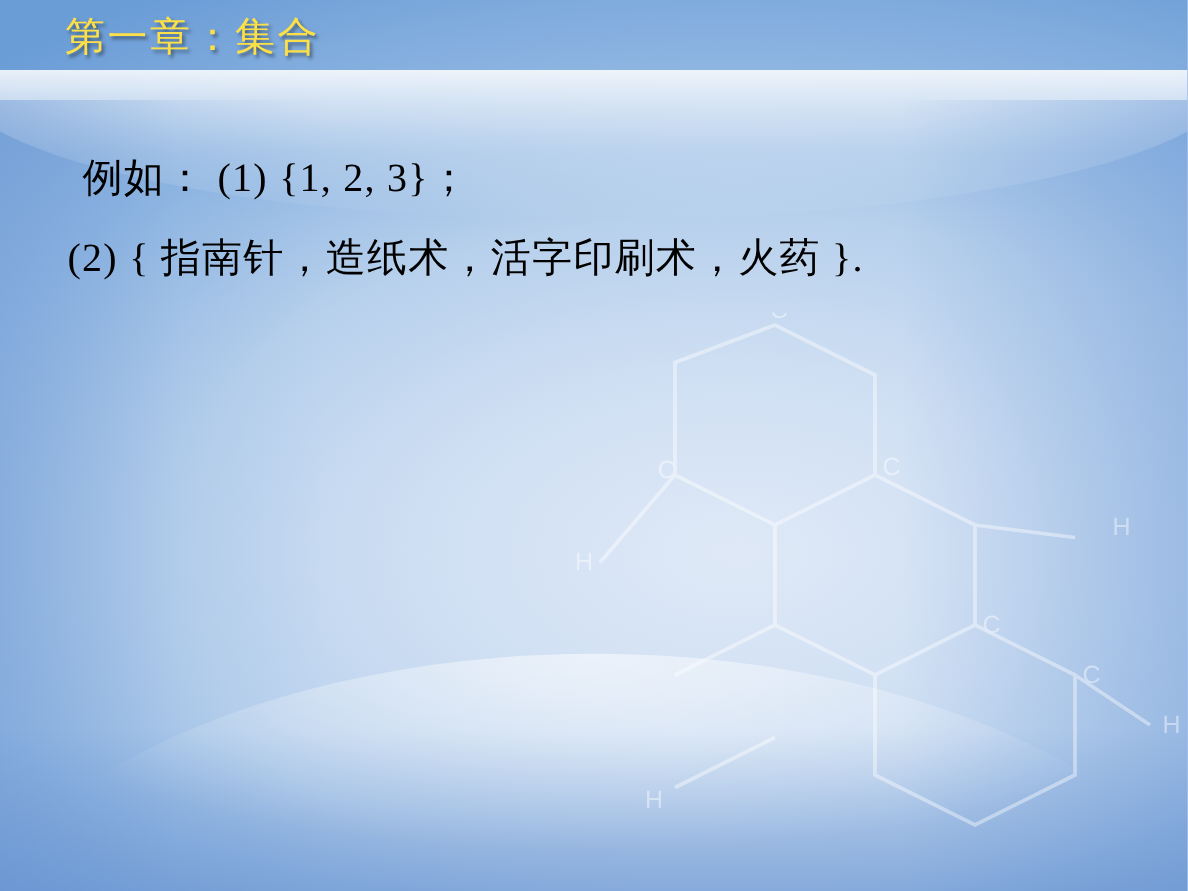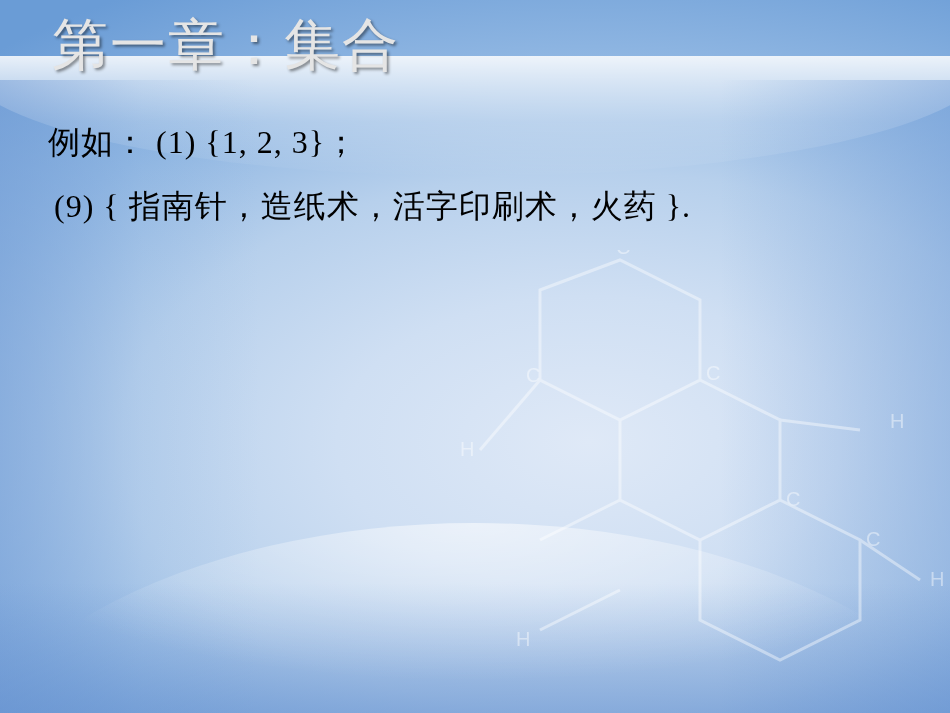--- a/index.html
+++ b/index.html
@@ -67,23 +67,23 @@
   .title-bar {
     position: absolute;
     left: 0; top: 0; right: 0;
     height: 86px;
   }
   .title-text {
     position: absolute;
     left: 52px;
     top: 8px;
     font-family: "Liberation Serif", serif;
-    font-size: 56px;
+    font-size: 32px;
     letter-spacing: 2px;
-    color: #e5e5e5;
+    color: #fde047;
     text-shadow: 2px 2px 3px rgba(0,0,0,0.45);
     white-space: nowrap;
   }
 
   
   .body {
     position: absolute;
     left: 0; right: 0;
     top: 110px;
     padding: 0 38px 0 44px;
@@ -103,21 +103,21 @@
     margin: 16px 0 2px 0;
     text-indent: 3em;
     letter-spacing: 1px;
   }
   .example {
     font-size: 32px;
     line-height: 1.5;
     margin: 8px 0 0 0;
     letter-spacing: 1px;
   }
-  .example .lead { margin-left: 4px; }
+  .example .lead { margin-left: 22px; }
   .example-2 {
     font-size: 32px;
     line-height: 1.5;
     margin: 16px 0 0 0;
     letter-spacing: 1px;
     margin-left: 10px;
   }
   .nowrap { white-space: nowrap; margin-top: 36px; }
 </style>
 </head>
@@ -158,16 +158,16 @@
 
   <div class="title-bar">
     <div class="title-text">第一章：集合</div>
   </div>
 
   <div class="body">
     <p class="example">
       <span class="lead">例如：</span>
       <span class="nowrap">(1) {1, 2, 3}；</span>
     </p>
-    <p class="example-2">(9) { 指南针，造纸术，活字印刷术，火药 }.</p>
+    <p class="example-2">(2) { 指南针，造纸术，活字印刷术，火药 }.</p>
   </div>
 
 </div>
 
 </body></html>

